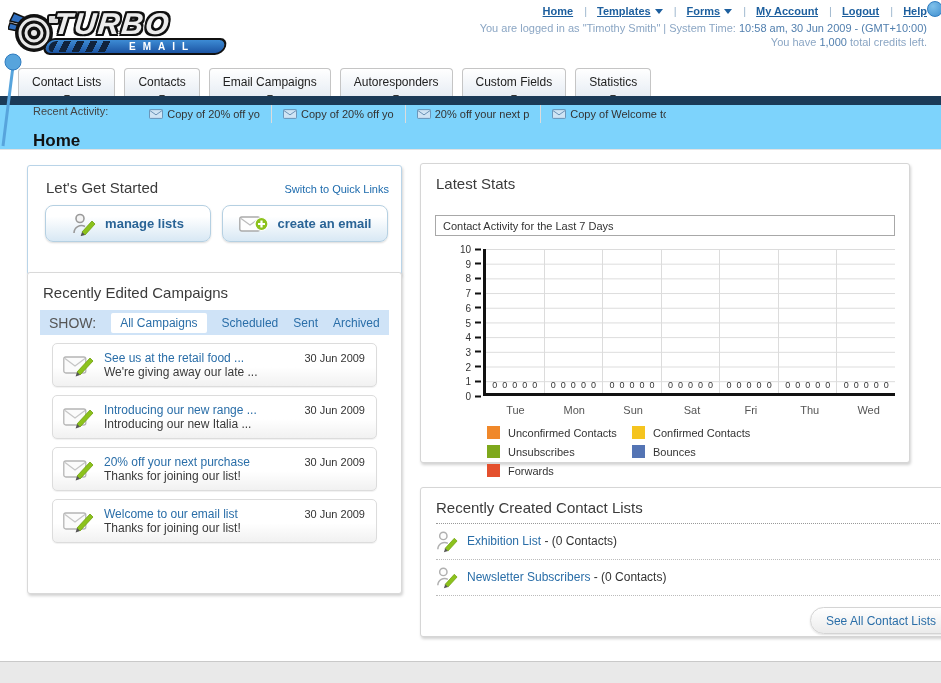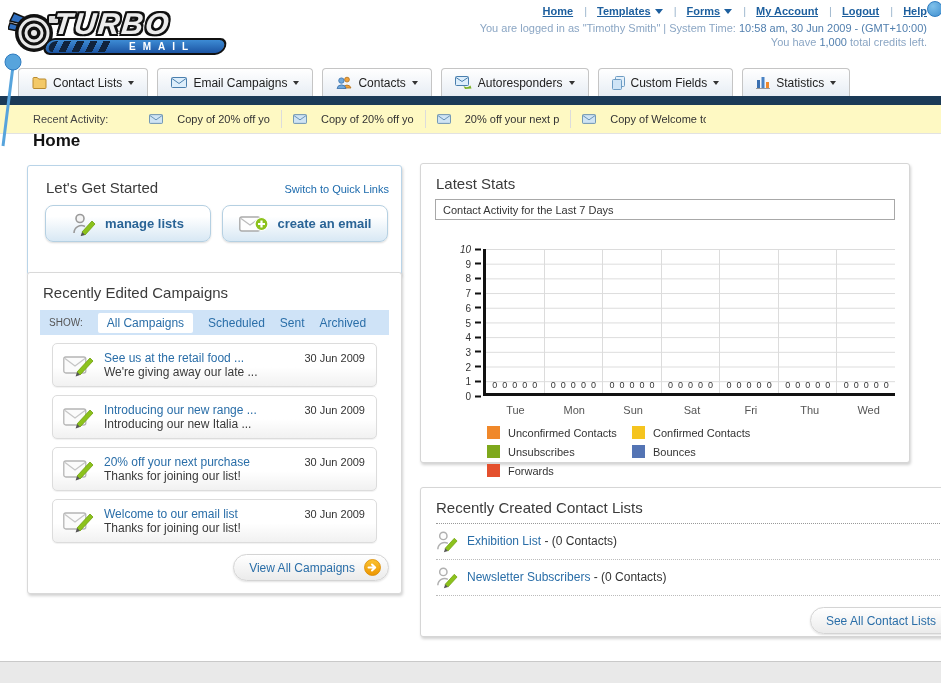--- a/index.html
+++ b/index.html
@@ -26,66 +26,66 @@
   .nav-item { display:inline-flex; align-items:center; gap:4px; }
   .nav-item:not(:last-child)::after { content:"|"; color:#9ab4cc; font-weight:normal; margin:0 7px; }
   .caret-down { display:inline-block; width:0; height:0; border-left:4px solid transparent; border-right:4px solid transparent; border-top:5px solid #1d5f9e; }
   .login { position:absolute; right:14px; font-size:11px; color:#8ba6c4; white-space:nowrap; }
   .login-1 { top:22px; } .login-2 { top:36px; }
   .login .hl { color:#517fae; }
 
   
   .tabs { position:absolute; left:18px; top:68px; height:28px; display:flex; gap:9px; }
   .tab { display:flex; align-items:center; gap:6px; padding:0 13px; background:linear-gradient(#ffffff,#e7edf4);
-    border:1px solid #c5c5c5; border-bottom:none; border-radius:4px 4px 0 0; font-size:12px; color:#222; cursor:pointer; }
+    border:1px solid #c5c5c5; border-bottom:none; border-radius:4px 4px 0 0; font-size:12px; color:#222; cursor:pointer;flex-direction:column; }
   .tab .tab-caret { width:0; height:0; border-left:3.5px solid transparent; border-right:3.5px solid transparent; border-top:4.5px solid #333; }
   .navy-bar { position:absolute; left:0; top:96px; width:941px; height:9px; background:#1b3a57; }
 
   
-  .activity-row { position:absolute; left:0; top:105px; width:941px; height:29px; background:#fef9c3;
-    border-bottom:1px solid #e2e2e2; display:flex; align-items:center; }
+  .activity-row { position:absolute; left:0; top:105px; width:941px; height:45px; background:#7dd3fc;
+    border-bottom:1px solid #e2e2e2; display:flex; }
   .activity-label { margin-left:33px; margin-right:30px; font-size:11px; color:#444; }
-  .activity-item { display:flex; align-items:center; gap:14px; padding:0 11px; height:18px; font-size:11px; color:#333; cursor:pointer; }
+  .activity-item { display:flex; align-items:center; gap:4px; padding:0 11px; height:18px; font-size:11px; color:#333; cursor:pointer; }
   .activity-item + .activity-item { border-left:1px solid #dcdcdc; }
   .activity-text { max-width:96px; overflow:hidden; white-space:nowrap; }
 
   .page-title { position:absolute; left:33px; top:131px; font-size:17px; font-weight:bold; color:#111; }
 
   
   .panel { position:absolute; background:#fff; border-radius:3px; box-shadow:1px 2px 3px rgba(0,0,0,0.18); }
   .panel-title { font-size:15px; color:#3b3b3b; }
 
   #panel-get-started { left:27px; top:165px; width:375px; height:110px; border:1px solid #b9d4e8; }
   .gs-header { display:flex; justify-content:space-between; align-items:baseline; padding:13px 12px 0 18px; }
   .gs-link { font-size:11px; color:#1d6bad; text-decoration:none; }
   .gs-buttons { display:flex; gap:11px; padding:9px 13px 0 17px; }
   .gs-btn { flex:1; height:37px; border:1px solid #b5d0e2; border-radius:8px; background:linear-gradient(#ffffff 30%,#d8e8f4);
     display:flex; align-items:center; justify-content:center; gap:9px; font-size:13px; font-weight:bold; color:#2a6496;
     box-shadow:0 1px 2px rgba(0,0,0,0.15); cursor:pointer; font-family:inherit; }
 
   #panel-campaigns { left:27px; top:272px; width:375px; height:322px; border:1px solid #d9d9d9; }
   .rc-title { padding:11px 0 0 15px; }
   .show-bar { margin:9px 12px 0; background:#cfe3f7; height:25px; display:flex; align-items:center; gap:15px; padding:0 9px; }
-  .show-label { font-size:10px; color:#555; }
+  .show-label { font-size:14px; color:#555; }
   .filter { font-size:12px; color:#2a6ea8; text-decoration:none; }
   .filter.active { background:#fff; padding:3px 9px; border-radius:2px; }
   .card { position:relative; margin:8px 24px 0; height:44px; border:1px solid #dcdcdc; border-radius:5px;
     background:linear-gradient(#ffffff 55%,#f1f1f1); display:flex; align-items:center; padding:0 10px; gap:9px;
     box-shadow:0 1px 1px rgba(0,0,0,0.06); }
   .card-title { font-size:12px; color:#2a6ea8; text-decoration:none; display:block; line-height:14px; }
   .card-sub { font-size:12px; color:#3a3a3a; line-height:15px; }
   .card-date { position:absolute; right:11px; top:8px; font-size:11px; color:#333; }
   .btn-row { display:flex; justify-content:flex-end; margin:11px 12px 0; }
   .pill-btn { display:flex; align-items:center; gap:9px; height:27px; padding:0 7px 0 15px; border:1px solid #d4d4d4;
     border-radius:14px; background:linear-gradient(#ffffff,#ebebeb); font-size:12px; color:#2a6ea8;
     box-shadow:0 1px 2px rgba(0,0,0,0.12); cursor:pointer; font-family:inherit; }
 
   #panel-stats { left:420px; top:163px; width:490px; height:300px; border:1px solid #d6d6d6; }
   .stats-title { padding:11px 0 0 15px; }
-  .stats-select { margin:7px 14px 0; height:21px; border:1px solid #a8a8a8; background:#fff; display:flex;
+  .stats-select { margin:23px 14px 0; height:21px; border:1px solid #a8a8a8; background:#fff; display:flex;
     align-items:center; justify-content:space-between; padding:0 7px; font-size:11px; color:#333; cursor:pointer; }
   .stats-select .tab-caret { border-top-color:#222; }
   .chart-area { position:absolute; left:0; top:85px; width:490px; height:212px; }
   .y-axis { position:absolute; left:0; top:0; width:62px; height:147px; }
   .ytick { position:absolute; right:12px; transform:translateY(-50%); font-size:10px; color:#333; }
   .ytick::after { content:""; position:absolute; right:-10px; top:50%; margin-top:-1px; width:6px; height:2px; background:#111; }
   .plot { position:absolute; left:62px; top:0; width:412px; height:147px; border-left:3px solid #111; border-bottom:3px solid #111;
     display:flex; background-image:linear-gradient(to bottom,#dcdcdc 1px, transparent 1px); background-size:100% 14.7px; }
   .group { position:relative; flex:1; border-right:1px solid #dcdcdc; }
   .group:last-child { border-right:none; }
@@ -161,35 +161,35 @@
 
   <div class="tabs">
     <div class="tab">
       <svg width="15" height="12" viewBox="0 0 15 12">
           <path d="M1 2.5 L1 1.5 Q1 .5 2 .5 L5.2 .5 L6.7 2 L13 2 Q14 2 14 3 L14 10.5 Q14 11.5 13 11.5 L2 11.5 Q1 11.5 1 10.5 Z" fill="#f3c968" stroke="#b98a2e"></path>
         </svg>
       <span>Contact Lists</span>
         <span class="tab-caret"></span>
     </div>
     <div class="tab">
-      <svg width="16" height="11" viewBox="0 0 16 11">
-          <rect x=".5" y=".5" width="15" height="10" rx="1" fill="#ddeefb" stroke="#4a7fae"></rect>
-          <path d="M1 1.5 L8 6.5 L15 1.5" fill="none" stroke="#4a7fae"></path>
-        </svg>
-      <span>Email Campaigns</span>
-        <span class="tab-caret"></span>
-    </div>
-    <div class="tab">
       <svg width="16" height="13" viewBox="0 0 16 13">
         <circle cx="11" cy="3.6" r="2.4" fill="#f0a23c" stroke="#b06f1a" stroke-width="0.8"></circle>
           <path d="M7 12 a4.2 4.2 0 0 1 8 0 z" fill="#f0a23c" stroke="#b06f1a" stroke-width="0.8"></path>
         <circle cx="5.4" cy="4.6" r="2.7" fill="#6fa8dc" stroke="#3a6ea8" stroke-width="0.8"></circle>
           <path d="M1 12.5 a4.6 4.6 0 0 1 9 0 z" fill="#6fa8dc" stroke="#3a6ea8" stroke-width="0.8"></path>
       </svg>
       <span>Contacts</span>
+        <span class="tab-caret"></span>
+    </div>
+    <div class="tab">
+      <svg width="16" height="11" viewBox="0 0 16 11">
+          <rect x=".5" y=".5" width="15" height="10" rx="1" fill="#ddeefb" stroke="#4a7fae"></rect>
+          <path d="M1 1.5 L8 6.5 L15 1.5" fill="none" stroke="#4a7fae"></path>
+        </svg>
+      <span>Email Campaigns</span>
         <span class="tab-caret"></span>
     </div>
     <div class="tab">
       <svg width="17" height="13" viewBox="0 0 17 13">
         <rect x=".5" y=".5" width="13" height="9" rx="1" fill="#ddeefb" stroke="#4a7fae"></rect>
           <path d="M1 1.5 L7 5.5 L13 1.5" fill="none" stroke="#4a7fae"></path>
         <path d="M8.5 10 q3.5 2.5 7 -0.5 L16.5 12.5 L10 13 Z" fill="#7cb328"></path>
       </svg>
       <span>Autoresponders</span>
         <span class="tab-caret"></span>
@@ -335,56 +335,41 @@
         <polygon points="14,19 17,22 30,8 27,5" fill="#8cc21c" stroke="#6fa00e" stroke-width="0.8"></polygon>
         <polygon points="14,19 17,22 12.6,23.4" fill="#555"></polygon>
       </svg>
       <div class="card-text">
         <a href="#" class="card-title">Welcome to our email list</a>
         <div class="card-sub">Thanks for joining our list!</div>
       </div>
       <div class="card-date">30 Jun 2009</div>
     </div>
 
-    <div class="btn-row">
-      <button class="pill-btn">
-        <span>View All Campaigns</span>
-        <svg width="17" height="17" viewBox="0 0 17 17">
-          <defs>
-              <linearGradient id="ag1" x1="0" y1="0" x2="0" y2="1">
-                <stop offset="0" stop-color="#fbc332"></stop>
-                <stop offset="1" stop-color="#ec9500"></stop>
-              </linearGradient>
-            </defs>
-          <circle cx="8.5" cy="8.5" r="8" fill="url(#ag1)" stroke="#d98a00" stroke-width="0.8"></circle>
-          <path d="M4.5 8.5 h6 M8 5.5 l3.2 3 L8 11.5" fill="none" stroke="#fff" stroke-width="2" stroke-linecap="round" stroke-linejoin="round"></path>
-        </svg>
-      </button>
-    </div>
   </div>
 
   <div class="panel" id="panel-stats">
     <div class="panel-title stats-title">Latest Stats</div>
     <div class="stats-select">
       <span>Contact Activity for the Last 7 Days</span>
       <span class="tab-caret"></span>
     </div>
     <div class="chart-area">
       <div class="y-axis">
           <div class="ytick" style="top: 147px;">0</div>
           <div class="ytick" style="top: 132.3px;">1</div>
           <div class="ytick" style="top: 117.6px;">2</div>
           <div class="ytick" style="top: 102.9px;">3</div>
           <div class="ytick" style="top: 88.2px;">4</div>
           <div class="ytick" style="top: 73.5px;">5</div>
           <div class="ytick" style="top: 58.8px;">6</div>
           <div class="ytick" style="top: 44.1px;">7</div>
           <div class="ytick" style="top: 29.4px;">8</div>
           <div class="ytick" style="top: 14.7px;">9</div>
-          <div class="ytick" style="top: 0px; font-style: italic;">10</div>
+          <div class="ytick" style="top: 0px;">10</div>
         </div>
       <div class="plot">
           <div class="group">
             <div class="zeros">
               <span>0</span>
               <span>0</span>
               <span>0</span>
               <span>0</span>
               <span>0</span>
             </div>

